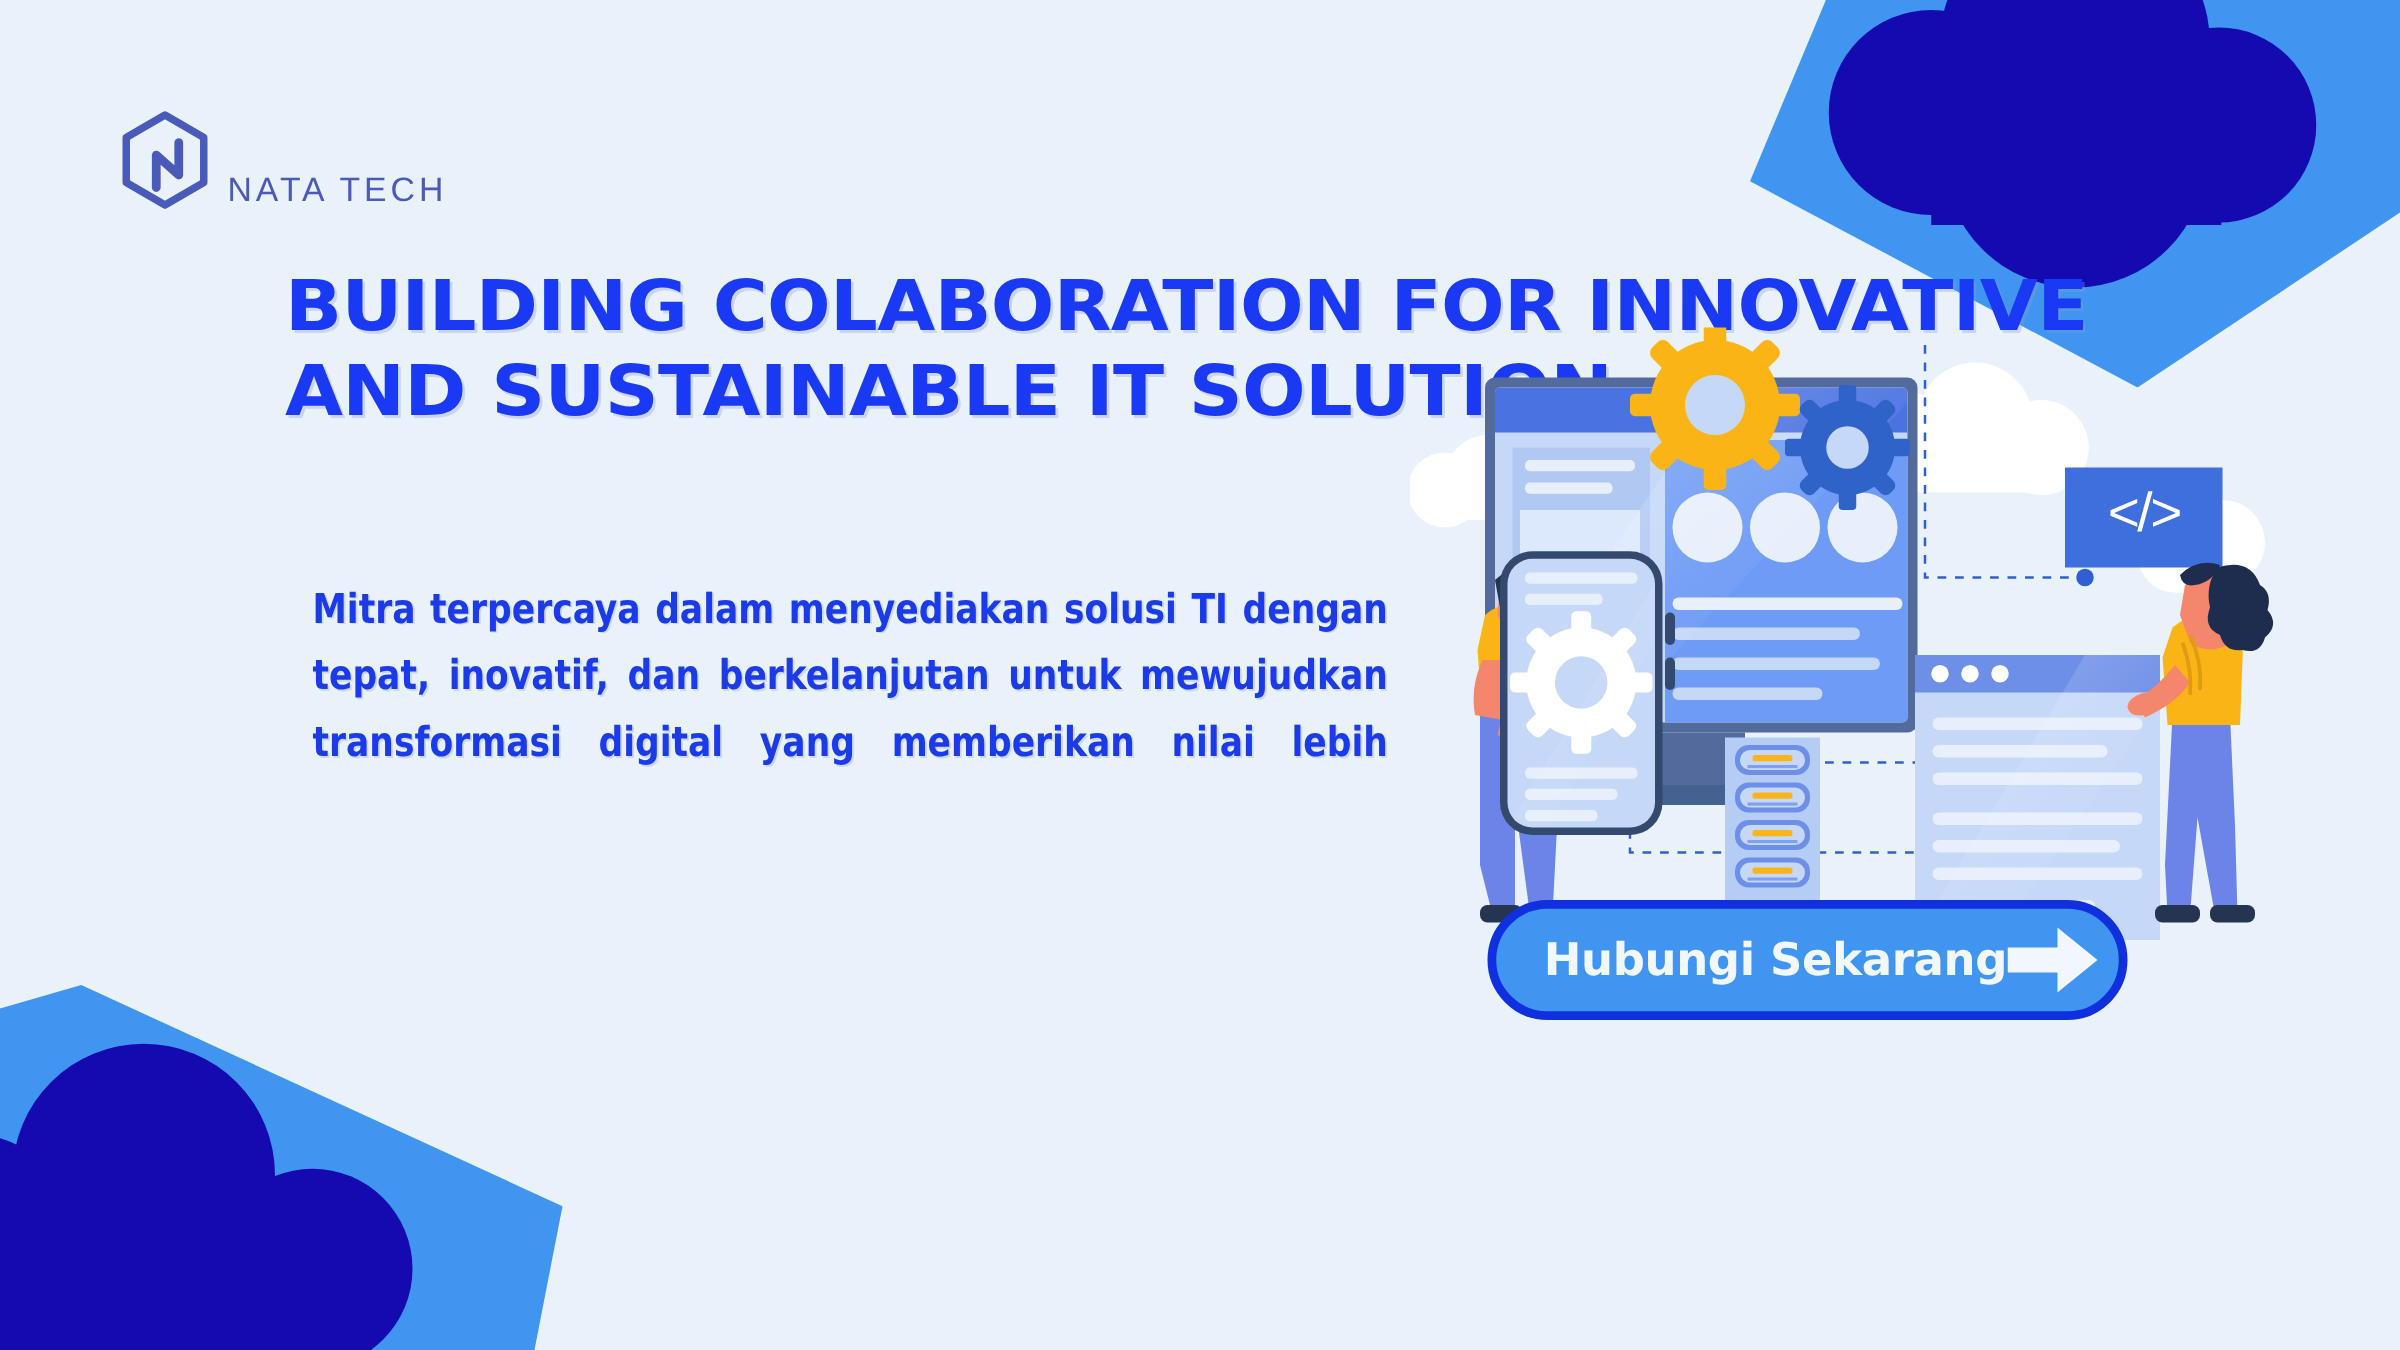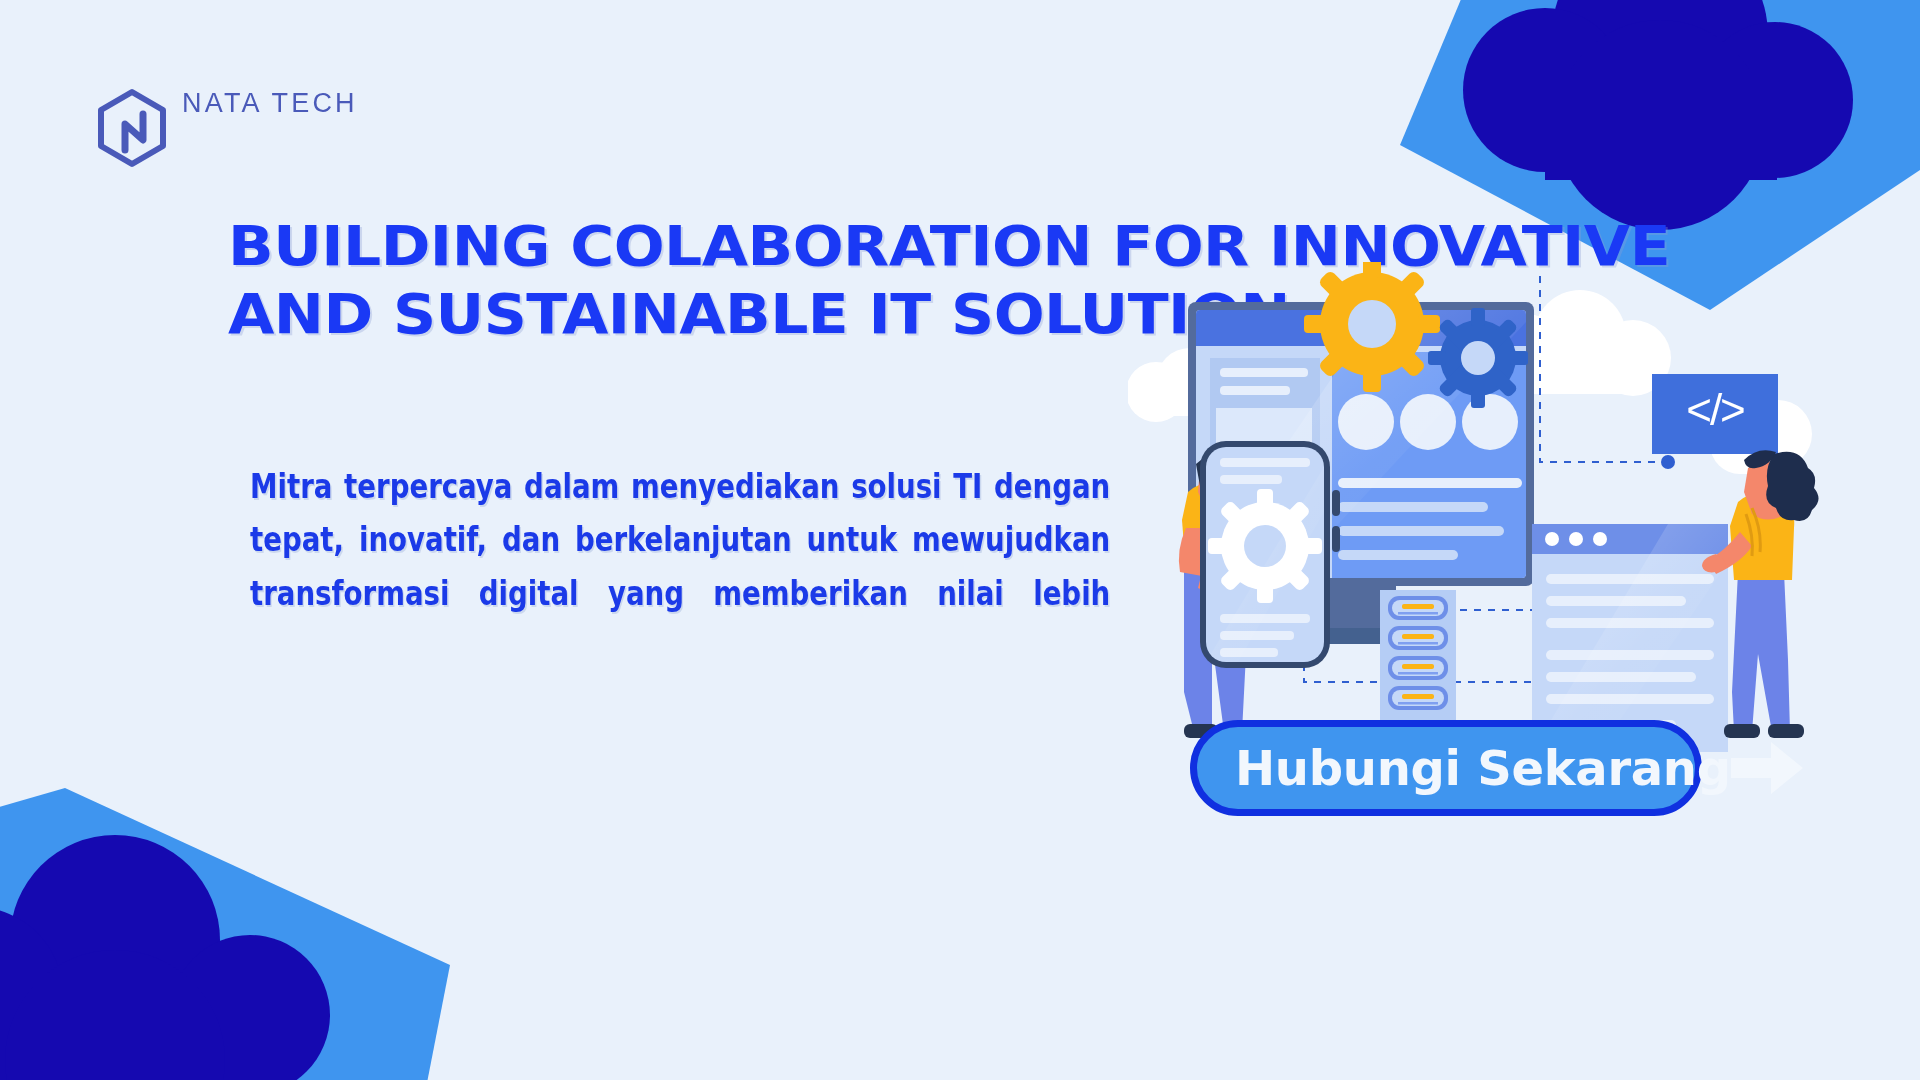--- a/index.html
+++ b/index.html
@@ -16,21 +16,21 @@
   }
 
   
   .corner-deco { position: absolute; }
   #deco-tr { top: -70px; right: -60px; width: 620px; height: 380px; }
   #deco-bl { bottom: -90px; left: -150px; width: 620px; height: 400px; }
 
   
   #logo-block {
     position: absolute; left: 96px; top: 88px;
-    display: flex; align-items: flex-start; gap: 14px;
+    display: flex; align-items: flex-end; gap: 14px;
   }
   #logo-mark { width: 72px; height: 80px; display:block; }
   #logo-word {
     font-size: 27px; letter-spacing: 3.2px;
     color: #4a5ab9; font-weight: 400;
     font-family: "Liberation Sans", sans-serif;
   }
 
   
   #headline {
@@ -78,21 +78,21 @@
     background: #3f95ef;
     border: 7px solid #1030e0;
     border-radius: 48px;
     display: flex; align-items: center;
     padding: 0 30px 0 38px;
     cursor: pointer;
   }
   #cta-label {
     font-family: "DejaVu Sans", sans-serif;
     font-weight: 700;
-    font-size: 48px;
+    font-size: 36px;
     color: #f2f7fd;
     letter-spacing: -0.3px;
     white-space: nowrap;
     flex: 1;
   }
   #cta-arrow { width: 72px; height: 56px; flex: 0 0 auto; }
 </style>
 </head>
 <body>
 

